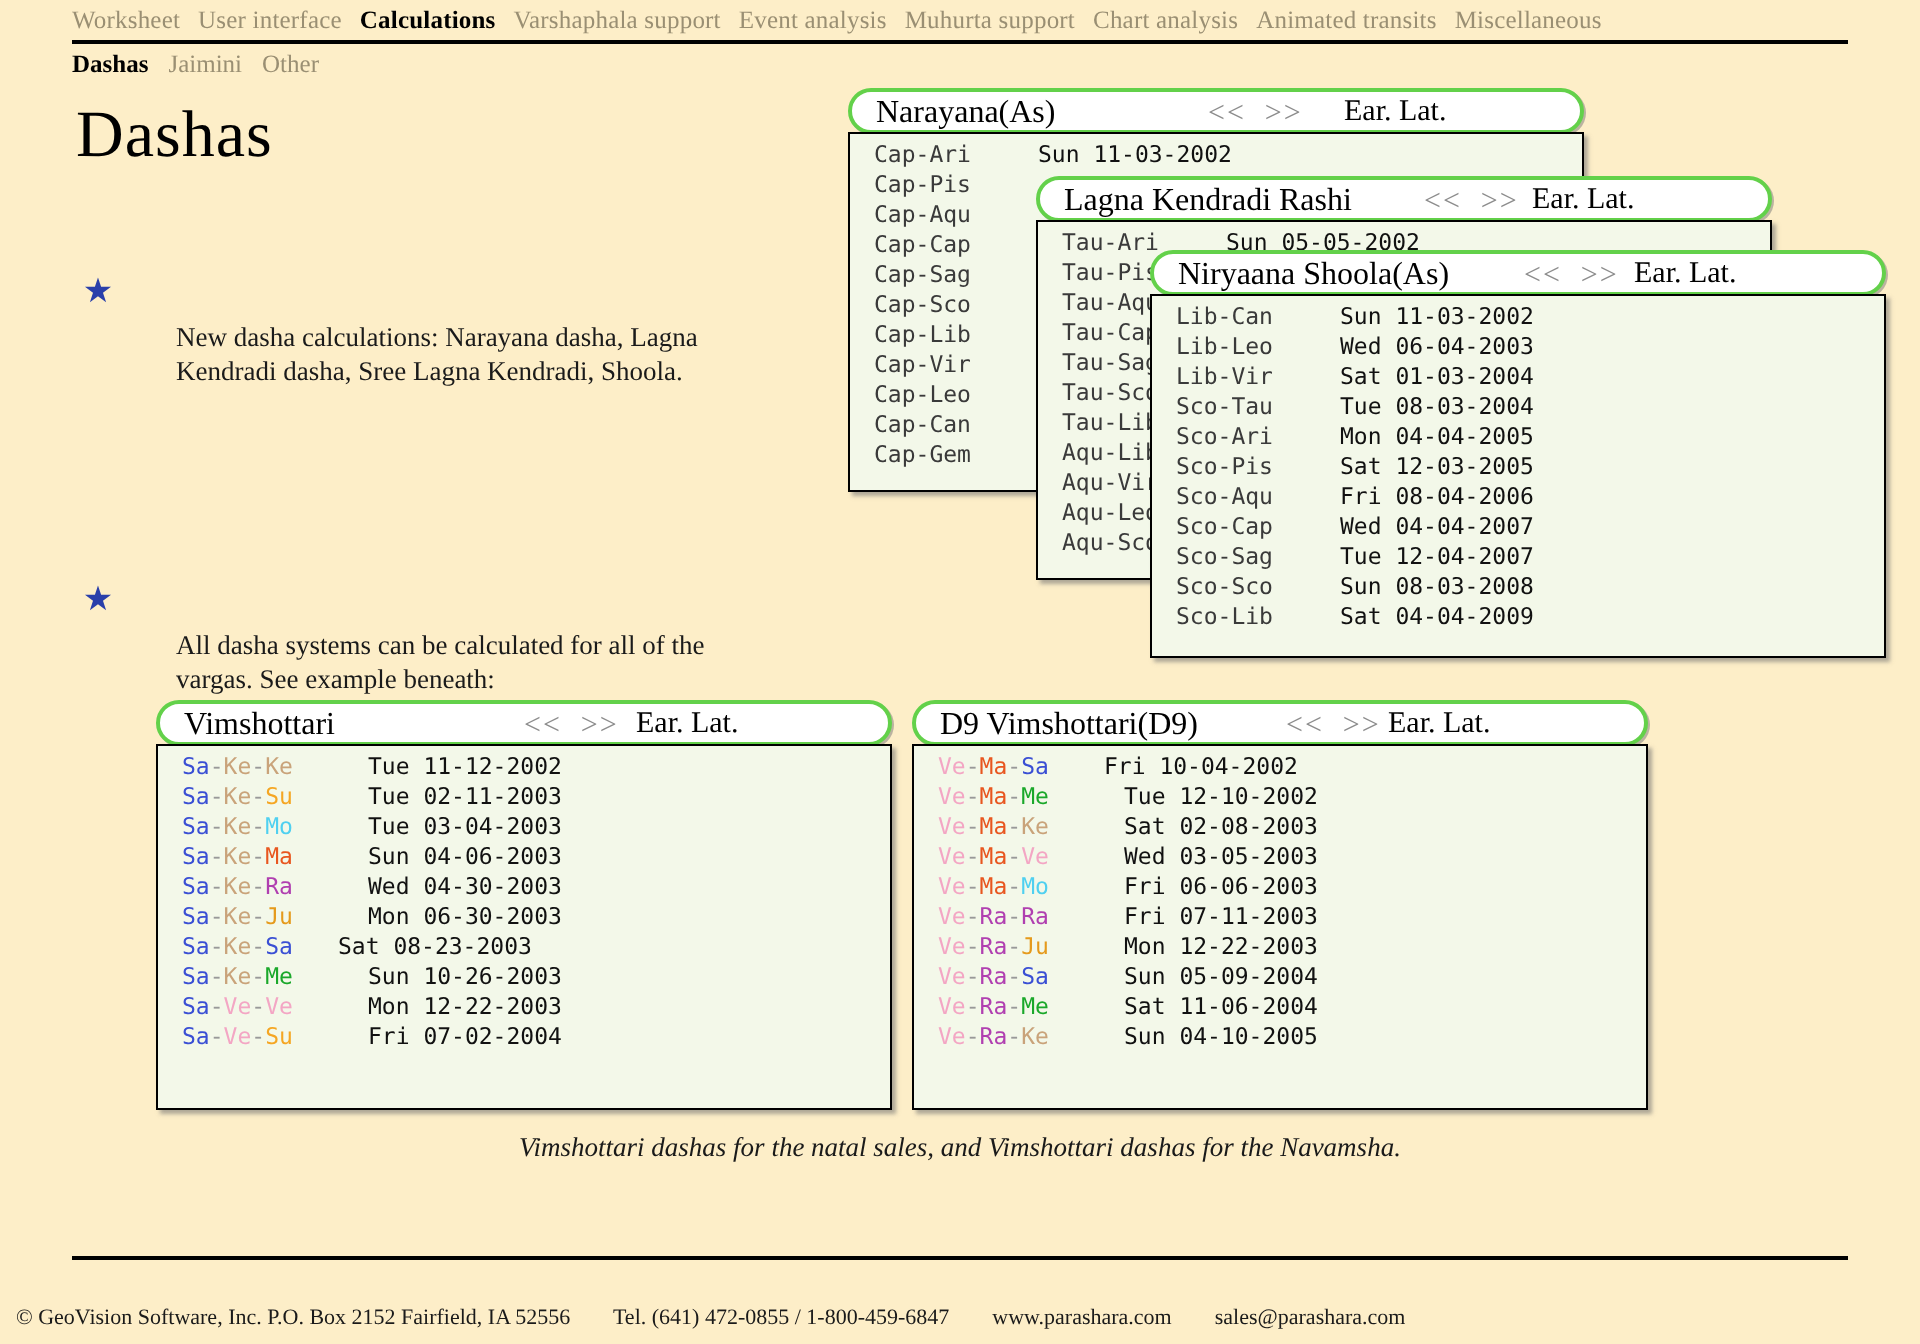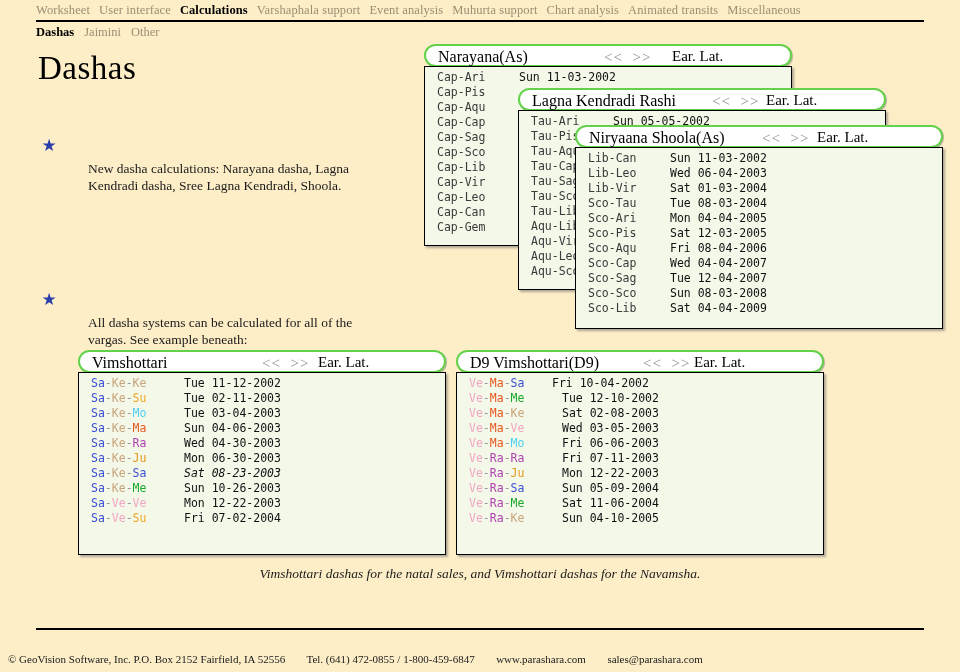--- a/index.html
+++ b/index.html
@@ -390,21 +390,21 @@
         <div class="row">
           <span class="lbl"><span class="tk" style="color: rgb(58, 79, 212);">Sa</span><span style="color: rgb(153, 153, 153);">-</span><span class="tk" style="color: rgb(201, 163, 122);">Ke</span><span style="color: rgb(153, 153, 153);">-</span><span class="tk" style="color: rgb(176, 63, 176);">Ra</span></span>
           <span class="date" style="left: 105px;">Wed 04-30-2003</span>
         </div>
         <div class="row">
           <span class="lbl"><span class="tk" style="color: rgb(58, 79, 212);">Sa</span><span style="color: rgb(153, 153, 153);">-</span><span class="tk" style="color: rgb(201, 163, 122);">Ke</span><span style="color: rgb(153, 153, 153);">-</span><span class="tk" style="color: rgb(229, 154, 28);">Ju</span></span>
           <span class="date" style="left: 105px;">Mon 06-30-2003</span>
         </div>
         <div class="row">
           <span class="lbl"><span class="tk" style="color: rgb(58, 79, 212);">Sa</span><span style="color: rgb(153, 153, 153);">-</span><span class="tk" style="color: rgb(201, 163, 122);">Ke</span><span style="color: rgb(153, 153, 153);">-</span><span class="tk" style="color: rgb(58, 79, 212);">Sa</span></span>
-          <span class="date" style="left: 105px; font-style: italic;">Sat  08-23-2003</span>
+          <span class="date" style="left: 90px;">Sat  08-23-2003</span>
         </div>
         <div class="row">
           <span class="lbl"><span class="tk" style="color: rgb(58, 79, 212);">Sa</span><span style="color: rgb(153, 153, 153);">-</span><span class="tk" style="color: rgb(201, 163, 122);">Ke</span><span style="color: rgb(153, 153, 153);">-</span><span class="tk" style="color: rgb(26, 168, 42);">Me</span></span>
           <span class="date" style="left: 105px;">Sun  10-26-2003</span>
         </div>
         <div class="row">
           <span class="lbl"><span class="tk" style="color: rgb(58, 79, 212);">Sa</span><span style="color: rgb(153, 153, 153);">-</span><span class="tk" style="color: rgb(243, 166, 196);">Ve</span><span style="color: rgb(153, 153, 153);">-</span><span class="tk" style="color: rgb(243, 166, 196);">Ve</span></span>
           <span class="date" style="left: 105px;">Mon 12-22-2003</span>
         </div>
         <div class="row">

